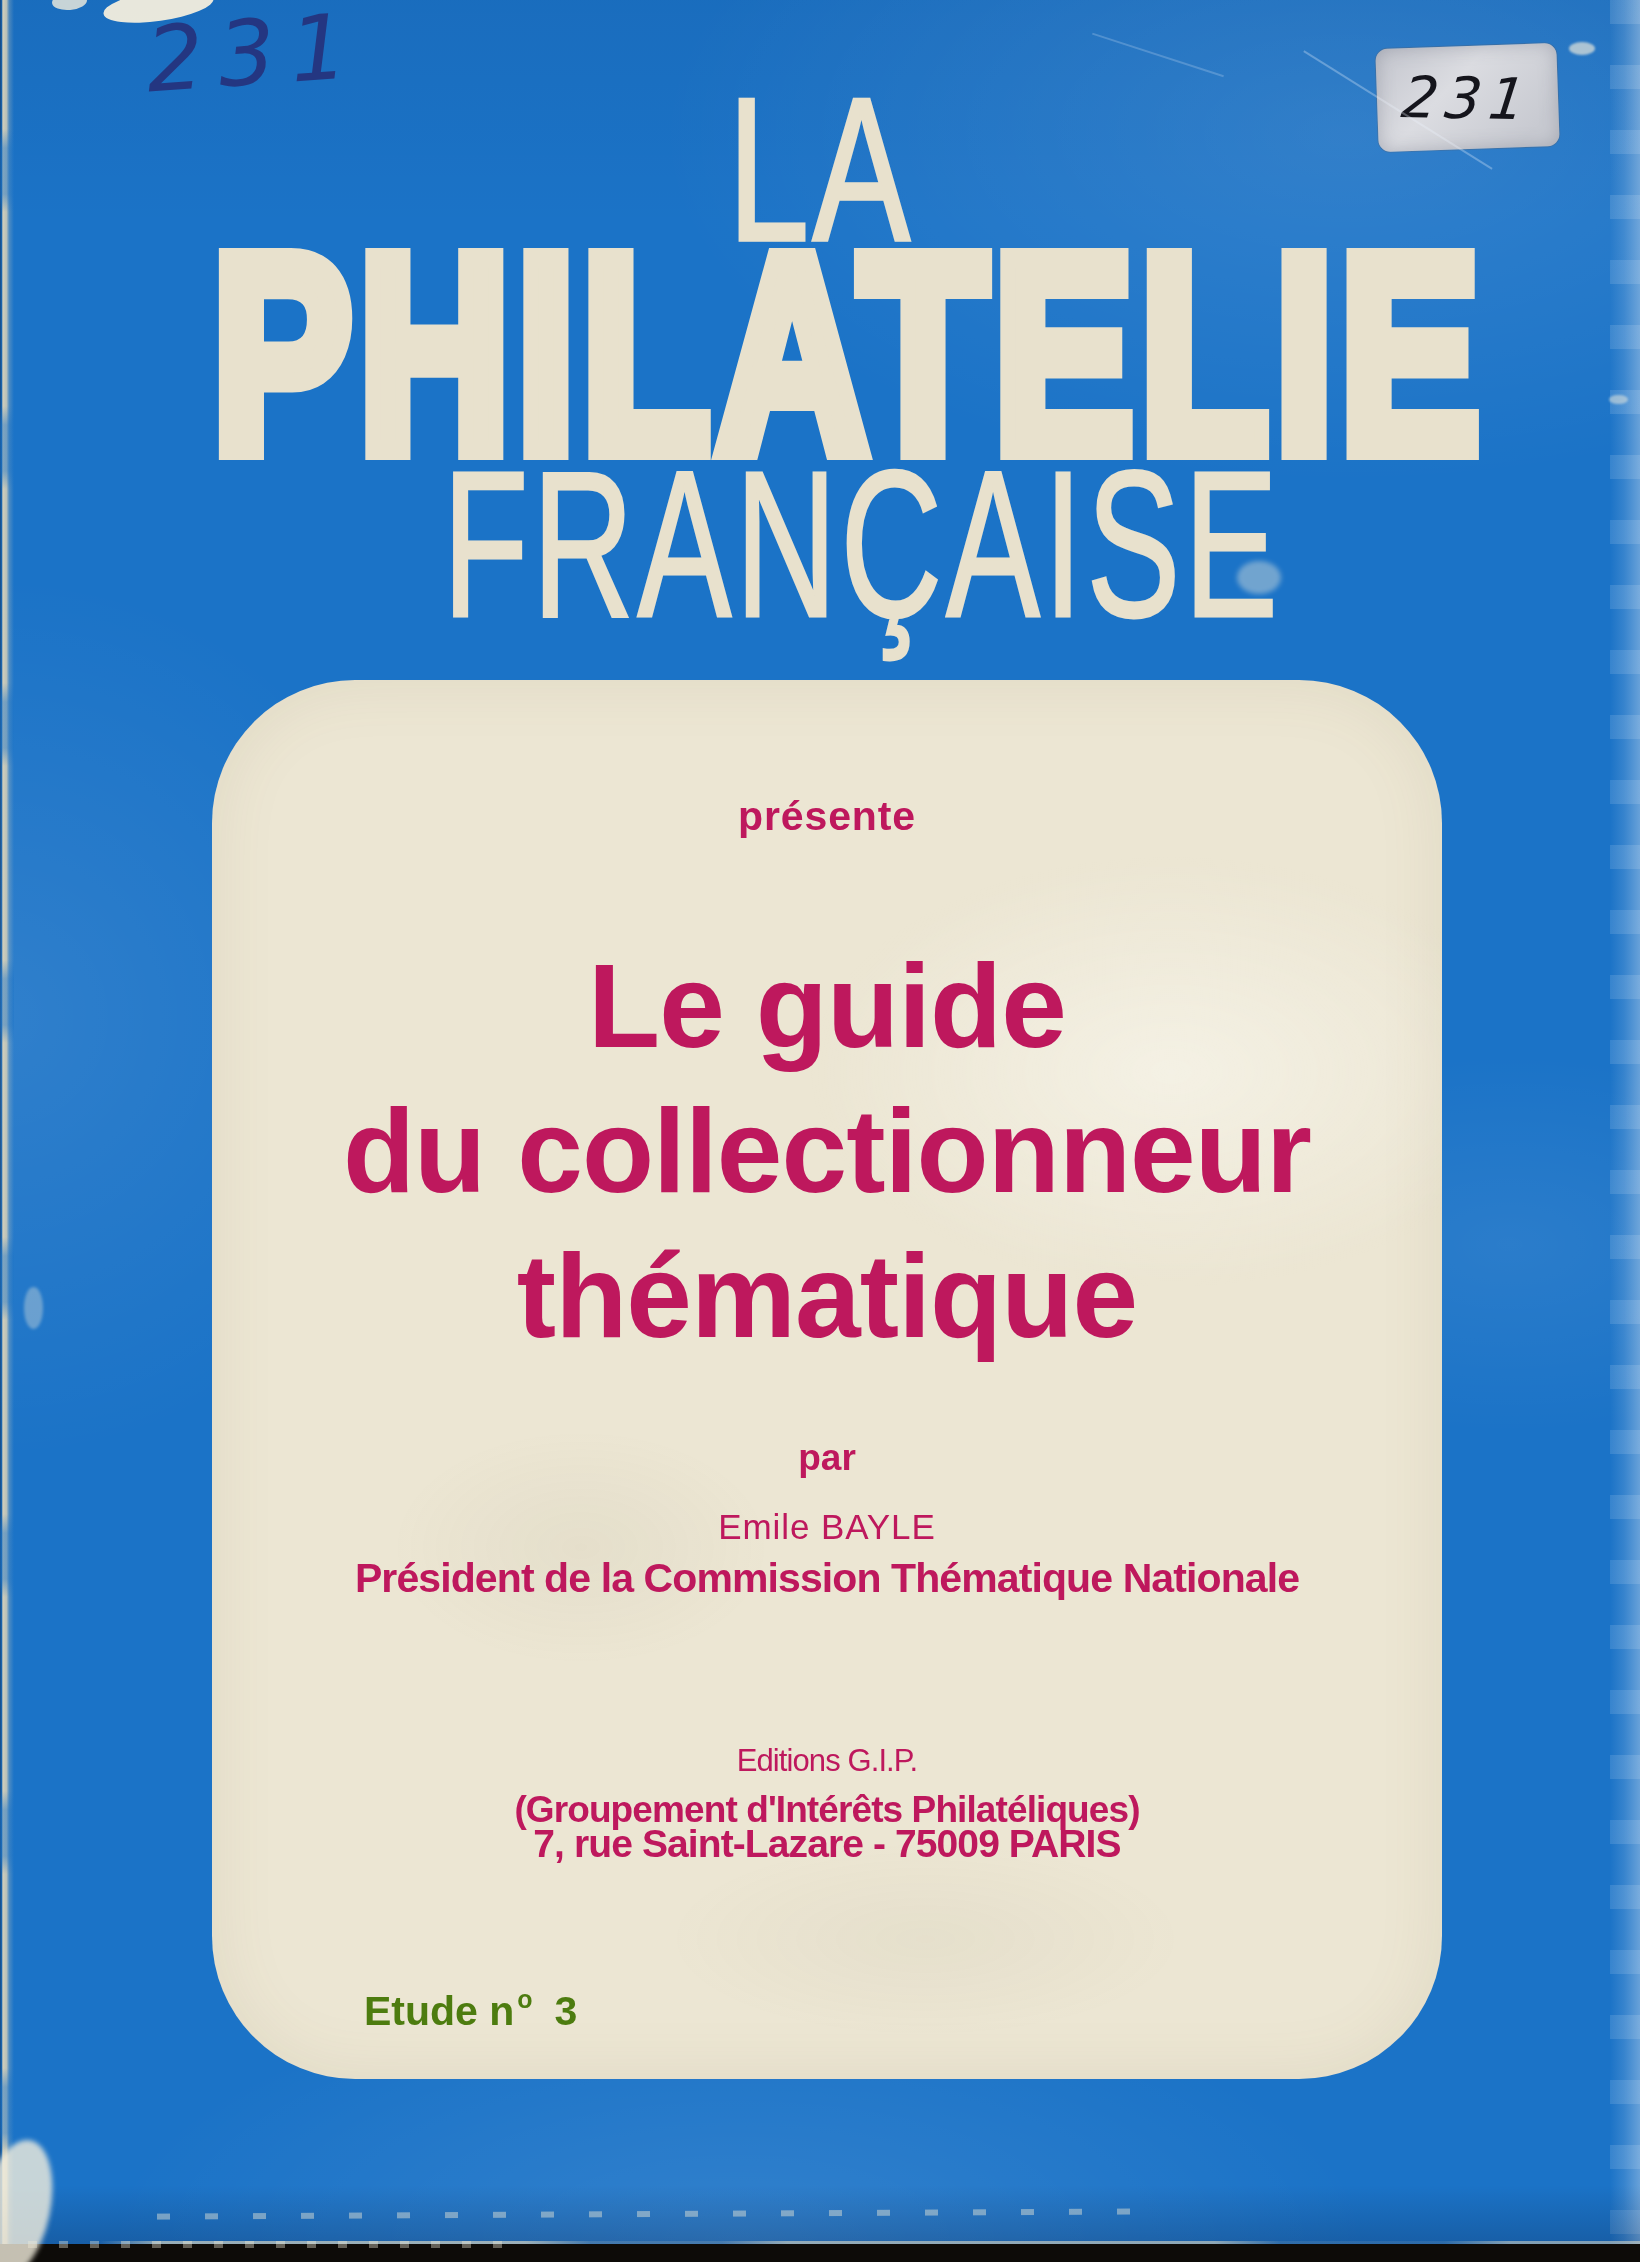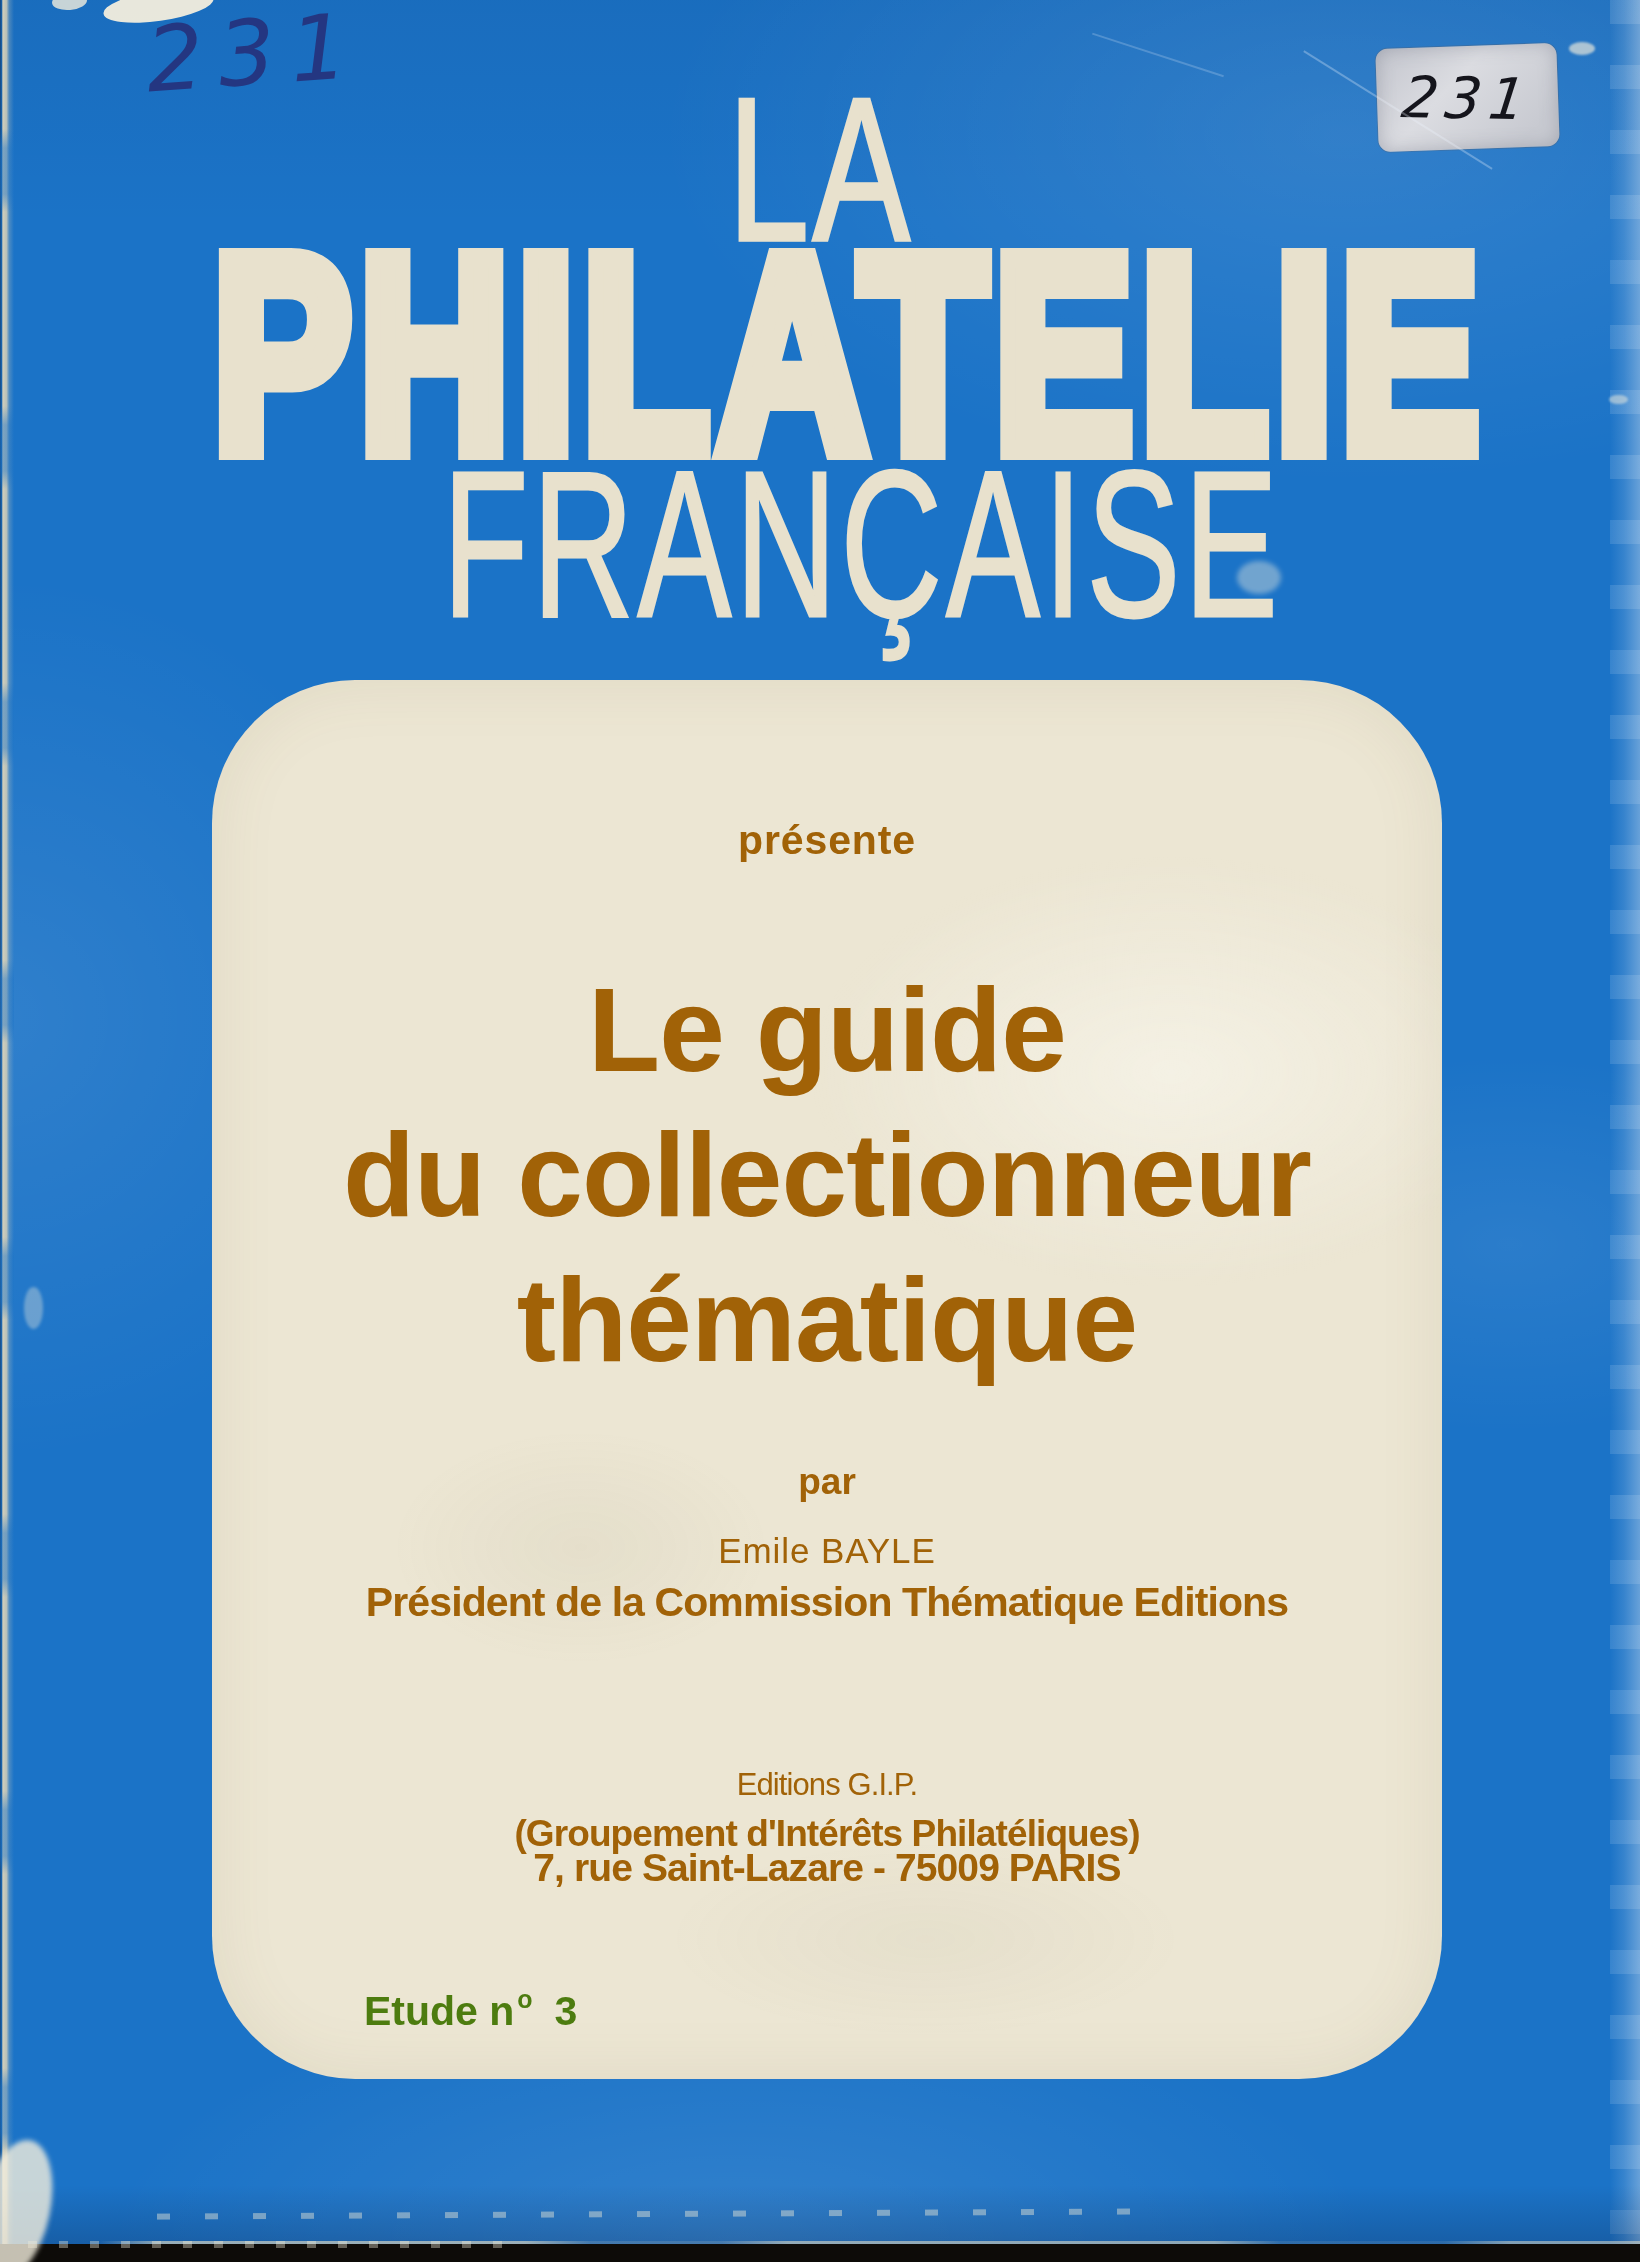--- a/index.html
+++ b/index.html
@@ -54,21 +54,21 @@
   .panel{
     position:absolute;left:212px;top:680px;width:1230px;height:1399px;
     background:#ece6d3;border-radius:143px;
     box-shadow:inset 0 0 65px rgba(120,100,60,.10);
   }
   .panel::before{content:"";position:absolute;inset:0;border-radius:inherit;pointer-events:none;background:
     radial-gradient(22% 12% at 30% 62%, rgba(120,110,80,.06), transparent 70%),
     radial-gradient(30% 10% at 58% 90%, rgba(120,110,80,.05), transparent 70%),
     radial-gradient(42% 22% at 78% 28%, rgba(255,255,250,.45), transparent 70%);
   }
-  .pline{position:absolute;left:0;width:100%;text-align:center;color:#a16207;line-height:1;white-space:nowrap;margin-top:24px;}
+  .pline{position:absolute;left:0;width:100%;text-align:center;color:#be185d;line-height:1;white-space:nowrap;}
   .presente{top:116px;font-size:41px;font-weight:700;letter-spacing:0.9px;}
   .book-title{top:254px;font-size:118px;font-weight:700;line-height:145px;letter-spacing:-0.9px;}
   .byline-par{top:759px;font-size:37px;font-weight:700;}
   .author-name{top:829px;font-size:35px;font-weight:400;letter-spacing:0.9px;}
   .author-role{top:878px;font-size:41px;font-weight:700;letter-spacing:-0.9px;}
   .pub-name{top:1065px;font-size:31px;font-weight:400;letter-spacing:-0.9px;}
   .pub-group{top:1111px;font-size:37px;font-weight:700;letter-spacing:-0.9px;}
   .pub-address{top:1144px;font-size:39px;font-weight:700;letter-spacing:-0.9px;}
   .etude{position:absolute;left:152px;top:1307px;font-size:41px;font-weight:700;color:#4d7c0f;line-height:1;white-space:nowrap;}
   .etude .ord{display:inline-block;font-size:25px;vertical-align:16.6px;margin-left:2.8px;}
@@ -136,21 +136,21 @@
     <div class="pline presente">présente</div>
 
     <div class="pline book-title">
       <div>Le guide</div>
       <div>du collectionneur</div>
       <div>thématique</div>
     </div>
 
     <div class="pline byline-par">par</div>
     <div class="pline author-name">Emile BAYLE</div>
-    <div class="pline author-role">Président de la Commission Thématique Editions</div>
+    <div class="pline author-role">Président de la Commission Thématique Nationale</div>
 
     <div class="pline pub-name">Editions G.I.P.</div>
     <div class="pline pub-group">(Groupement d'Intérêts Philatéliques)</div>
     <div class="pline pub-address">7, rue Saint-Lazare - 75009 PARIS</div>
 
     <div class="etude"><span>Etude n</span><span class="ord">o</span><span class="num">3</span></div>
   </div>
 
   <div class="edge-left"></div>
   <div class="edge-right"></div>

